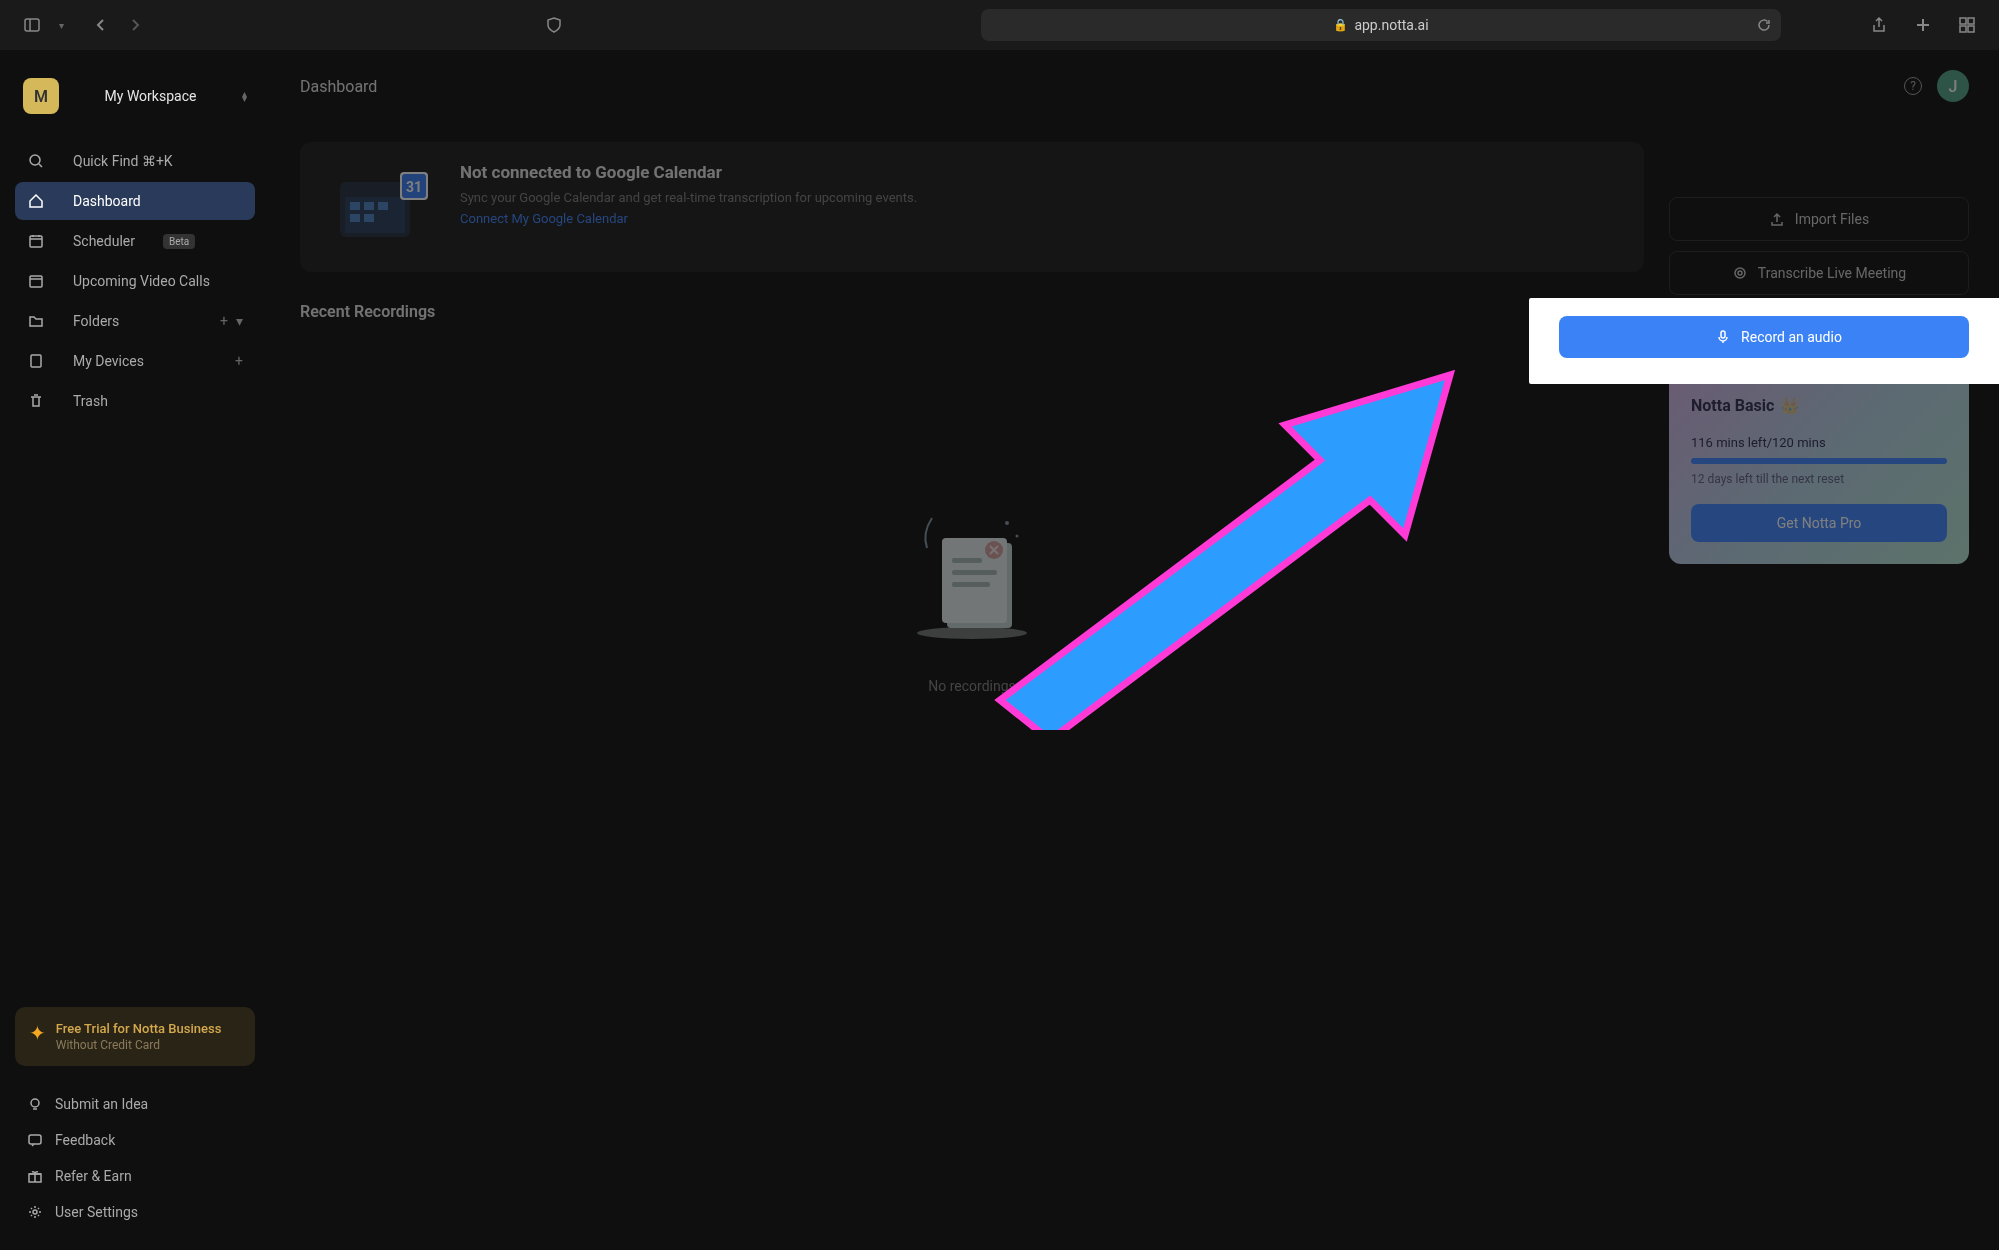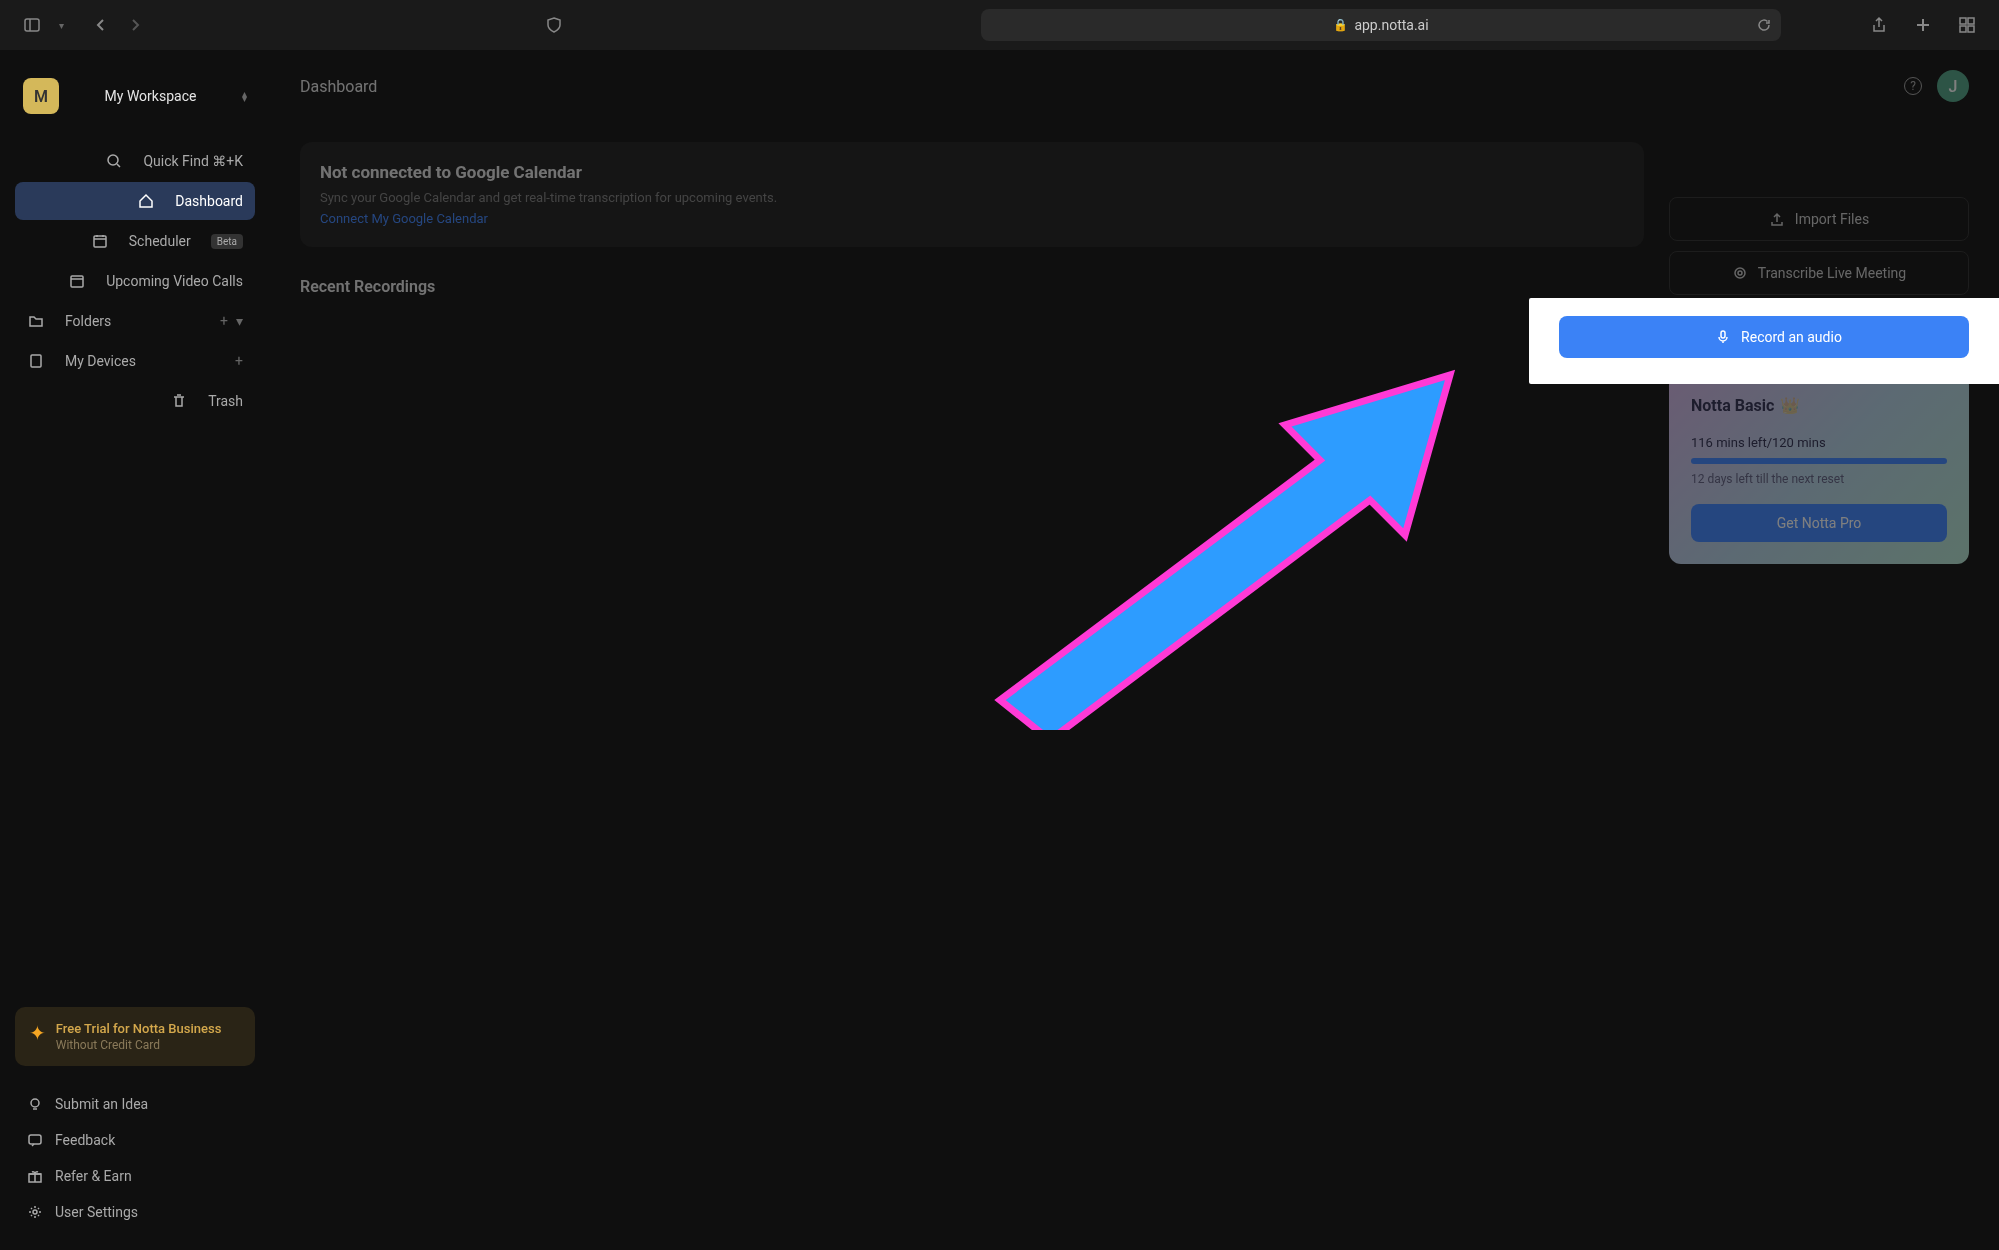--- a/index.html
+++ b/index.html
@@ -17,21 +17,21 @@
 
 .app { display: flex; height: calc(100% - 50px); position: relative; }
 
 
 .sidebar { width: 270px; background: #0f0f0f; display: flex; flex-direction: column; padding: 20px 15px; }
 .workspace { display: flex; align-items: center; gap: 12px; padding: 8px; margin-bottom: 20px; }
 .workspace .avatar { width: 36px; height: 36px; background: #d4b85a; border-radius: 8px; display: flex; align-items: center; justify-content: center; color: #333; font-weight: 600; }
 .workspace .name { color: #e5e5e5; font-size: 14px; flex: 1; text-align: center; }
 .workspace .chev { color: #666; display: flex; flex-direction: column; line-height: 0.5; font-size: 10px; }
 
-.nav-item { display: flex; align-items: center; gap: 20px; padding: 10px 12px; border-radius: 8px; color: #aaa; font-size: 14px; cursor: pointer; margin-bottom: 2px; justify-content: flex-end; }
+.nav-item { display: flex; align-items: center; gap: 28px; padding: 10px 12px; border-radius: 8px; color: #aaa; font-size: 14px; cursor: pointer; margin-bottom: 2px; }
 .nav-item.active { background: #2a3a5a; color: #fff; }
 .nav-item .icon { width: 18px; height: 18px; display: flex; align-items: center; justify-content: center; }
 .nav-item .badge { background: #333; color: #aaa; font-size: 10px; padding: 2px 6px; border-radius: 4px; }
 .nav-item .trail-icons { margin-left: auto; display: flex; gap: 8px; color: #666; }
 
 .sidebar-bottom { margin-top: auto; }
 .promo { background: #2a2416; border-radius: 10px; padding: 14px; margin-bottom: 20px; display: flex; gap: 10px; align-items: flex-start; }
 .promo .spark { color: #f5a623; font-size: 20px; }
 .promo .t1 { color: #d4a84c; font-size: 13px; font-weight: 500; }
 .promo .t2 { color: #8a7a5a; font-size: 12px; margin-top: 2px; }
@@ -288,29 +288,61 @@
         <div class="title">Dashboard</div>
         <div class="right">
           <div class="help-icon">?</div>
           <div class="user-avatar">J</div>
         </div>
       </div>
 
       <div class="body-area">
         <div class="left-col">
           <div class="calendar-card">
+            <div class="cal-icon">
+              <svg width="120" height="90" viewBox="0 0 120 90">
+                <rect x="20" y="20" width="70" height="55" rx="6" fill="#4a6a9a" opacity="0.3"></rect>
+                <rect x="25" y="35" width="60" height="36" fill="#3a5a8a" opacity="0.4"></rect>
+                <rect x="30" y="40" width="10" height="8" fill="#5a8aca"></rect>
+                <rect x="44" y="40" width="10" height="8" fill="#5a8aca"></rect>
+                <rect x="58" y="40" width="10" height="8" fill="#5a8aca"></rect>
+                <rect x="30" y="52" width="10" height="8" fill="#5a8aca"></rect>
+                <rect x="44" y="52" width="10" height="8" fill="#5a8aca"></rect>
+                <rect x="80" y="10" width="28" height="28" rx="4" fill="#fff"></rect>
+                <rect x="82" y="12" width="24" height="24" rx="3" fill="#4285f4"></rect>
+                <text x="94" y="30" fill="#fff" font-size="14" text-anchor="middle" font-weight="bold">31</text>
+              </svg>
+            </div>
             <div class="cal-text">
               <h3>Not connected to Google Calendar</h3>
               <p>Sync your Google Calendar and get real-time transcription for upcoming events.</p>
               <a href="#">Connect My Google Calendar</a>
             </div>
           </div>
 
           <div class="section-title">Recent Recordings</div>
 
+          <div class="empty-state">
+            <div class="empty-icon">
+              <svg width="200" height="160" viewBox="0 0 200 160">
+                <path d="M60 30 Q50 45 55 60" stroke="#8a9aaa" stroke-width="2" fill="none"></path>
+                <circle cx="135" cy="35" r="2" fill="#8a9aaa"></circle>
+                <circle cx="145" cy="48" r="1.5" fill="#8a9aaa"></circle>
+                <rect x="75" y="55" width="65" height="85" rx="4" fill="#c5d5d5"></rect>
+                <rect x="70" y="50" width="65" height="85" rx="4" fill="#e5eded"></rect>
+                <rect x="80" y="70" width="30" height="5" rx="2" fill="#aabbbb"></rect>
+                <rect x="80" y="82" width="45" height="5" rx="2" fill="#aabbbb"></rect>
+                <rect x="80" y="94" width="38" height="5" rx="2" fill="#aabbbb"></rect>
+                <circle cx="122" cy="62" r="9" fill="#d5a5a5"></circle>
+                <path d="M118 58 L126 66 M126 58 L118 66" stroke="#f5e5e5" stroke-width="2"></path>
+                <ellipse cx="100" cy="145" rx="55" ry="6" fill="#d5dfdf" opacity="0.5"></ellipse>
+              </svg>
+            </div>
+            <div class="empty-text">No recordings</div>
+          </div>
         </div>
 
         <div class="right-col">
 
           <div style="height:55px"></div>
 
           <div class="action-btn secondary">
             <span>
               <svg width="16" height="16" viewBox="0 0 16 16" fill="none" stroke="#ccc" stroke-width="1.5">
                   <path d="M8 11 V3 M5 6 L8 3 L11 6 M3 11 V14 H13 V11"></path>

